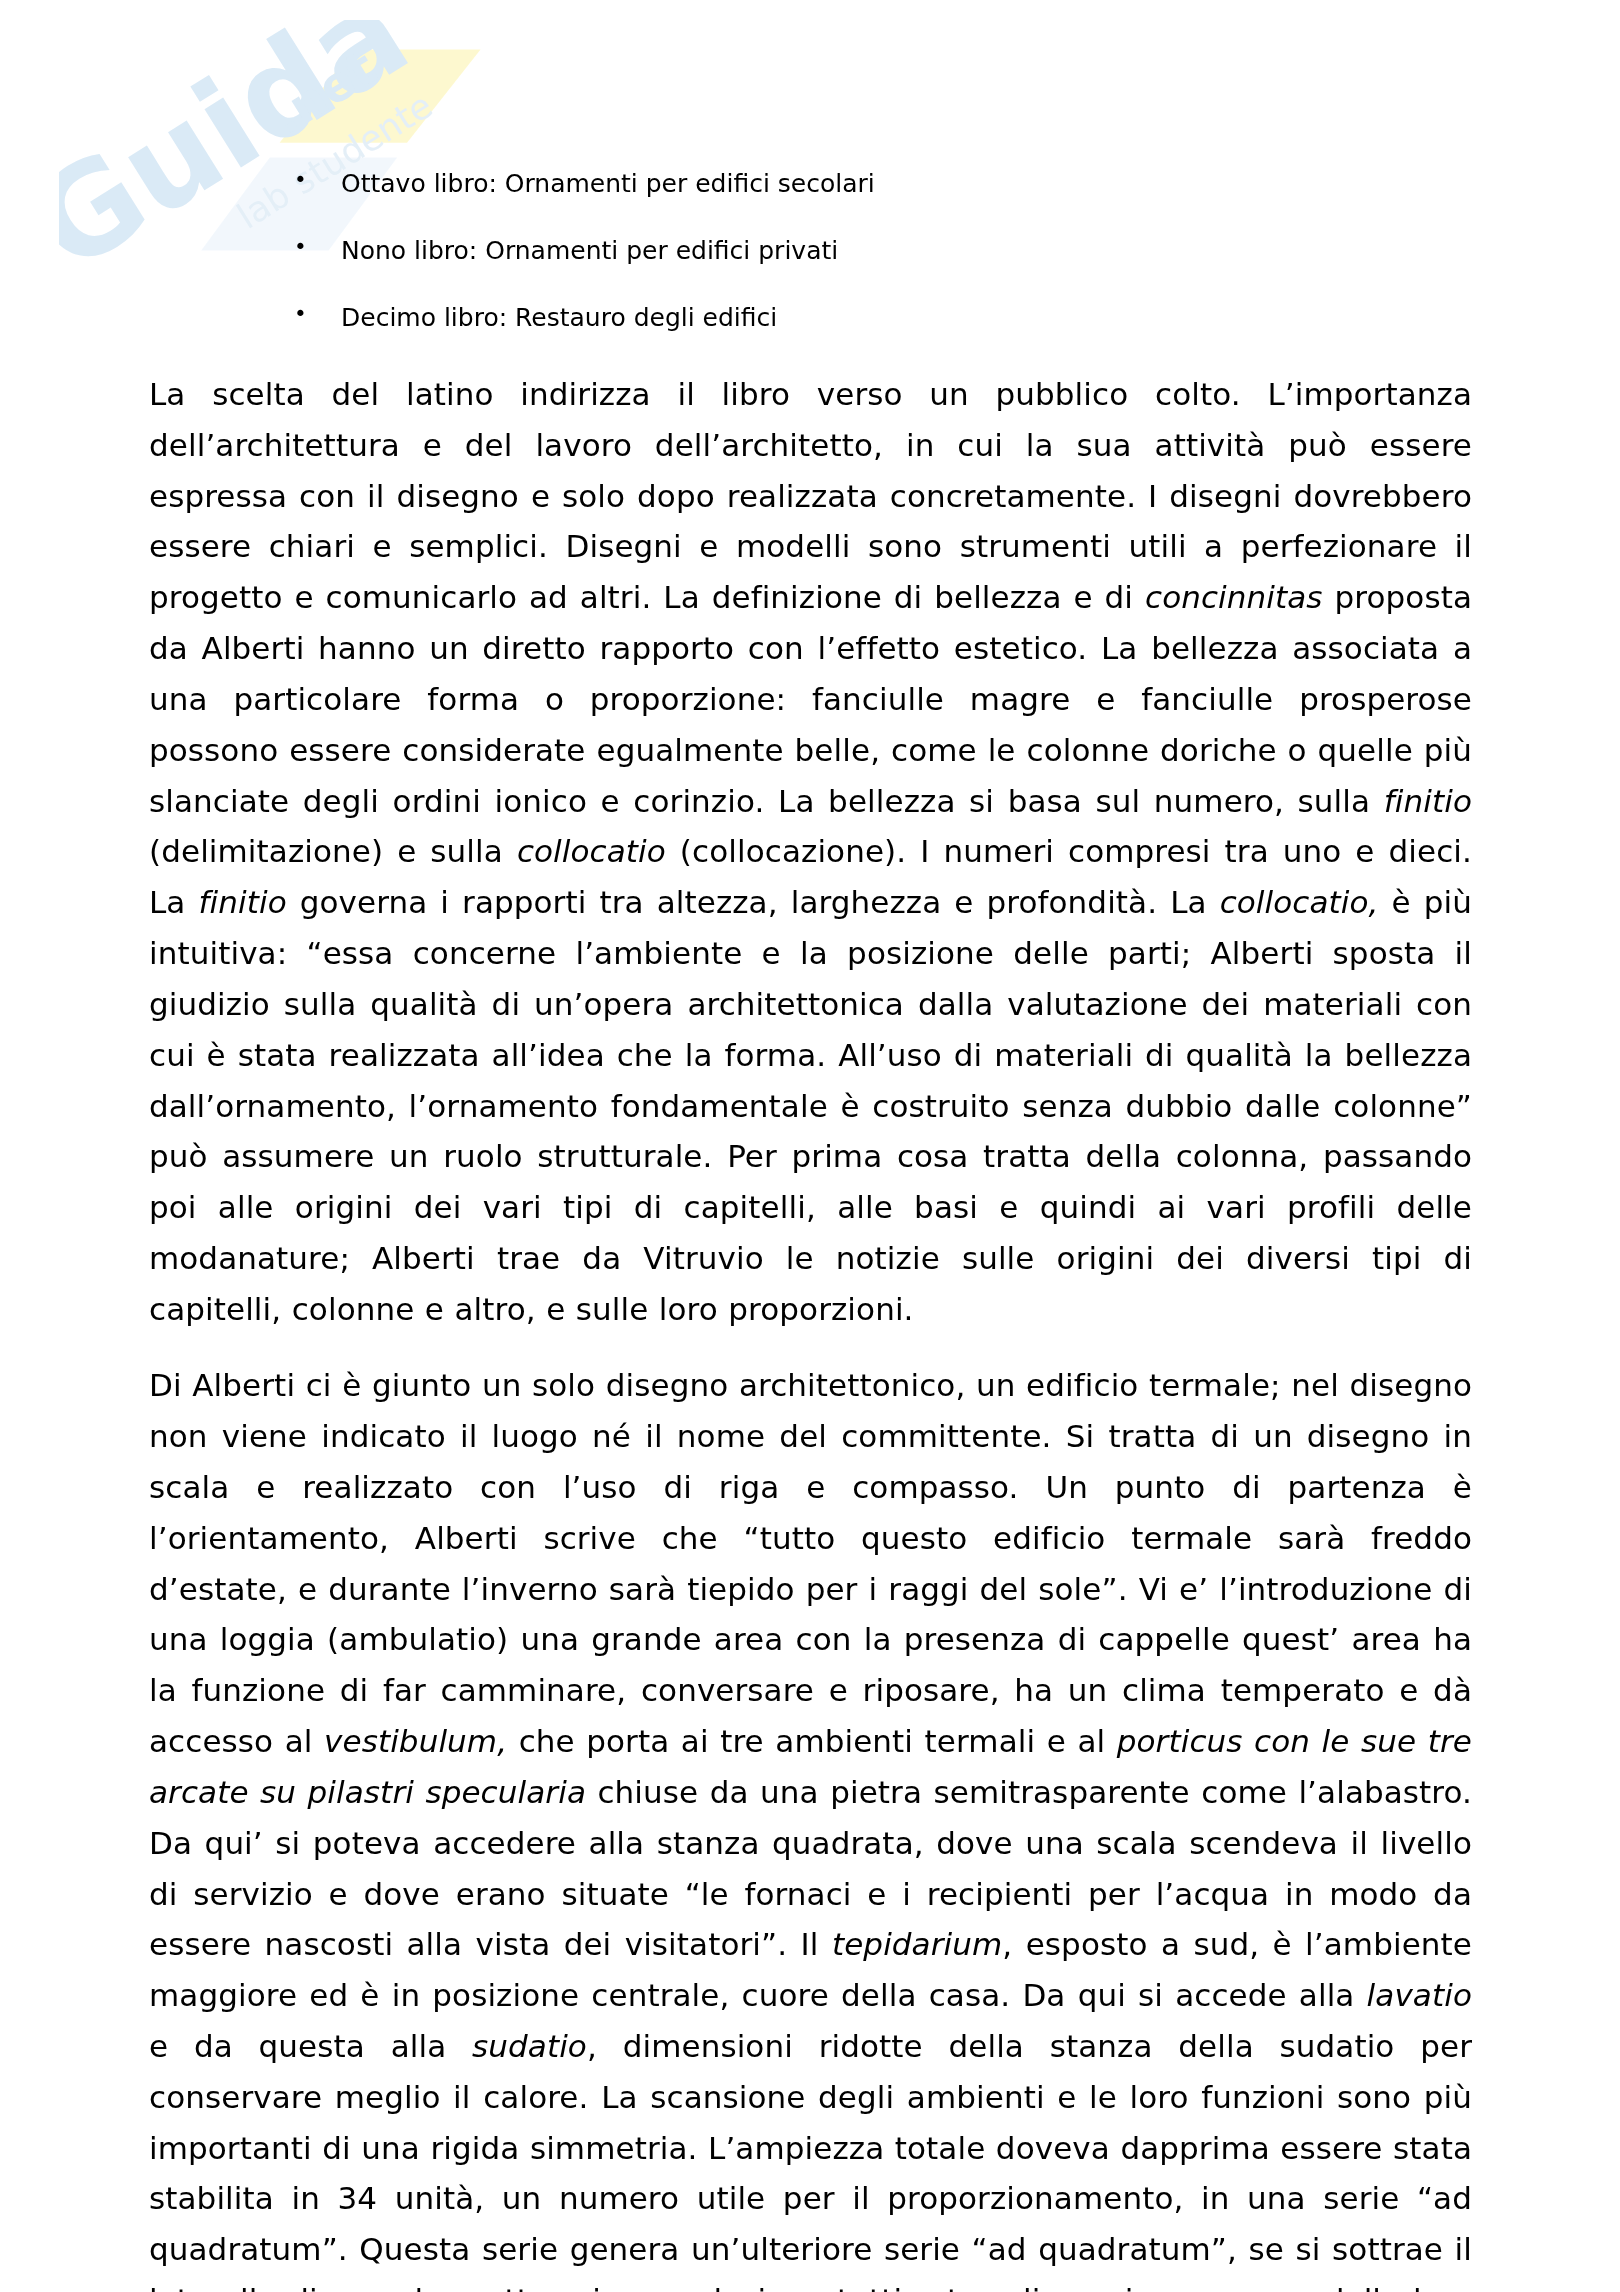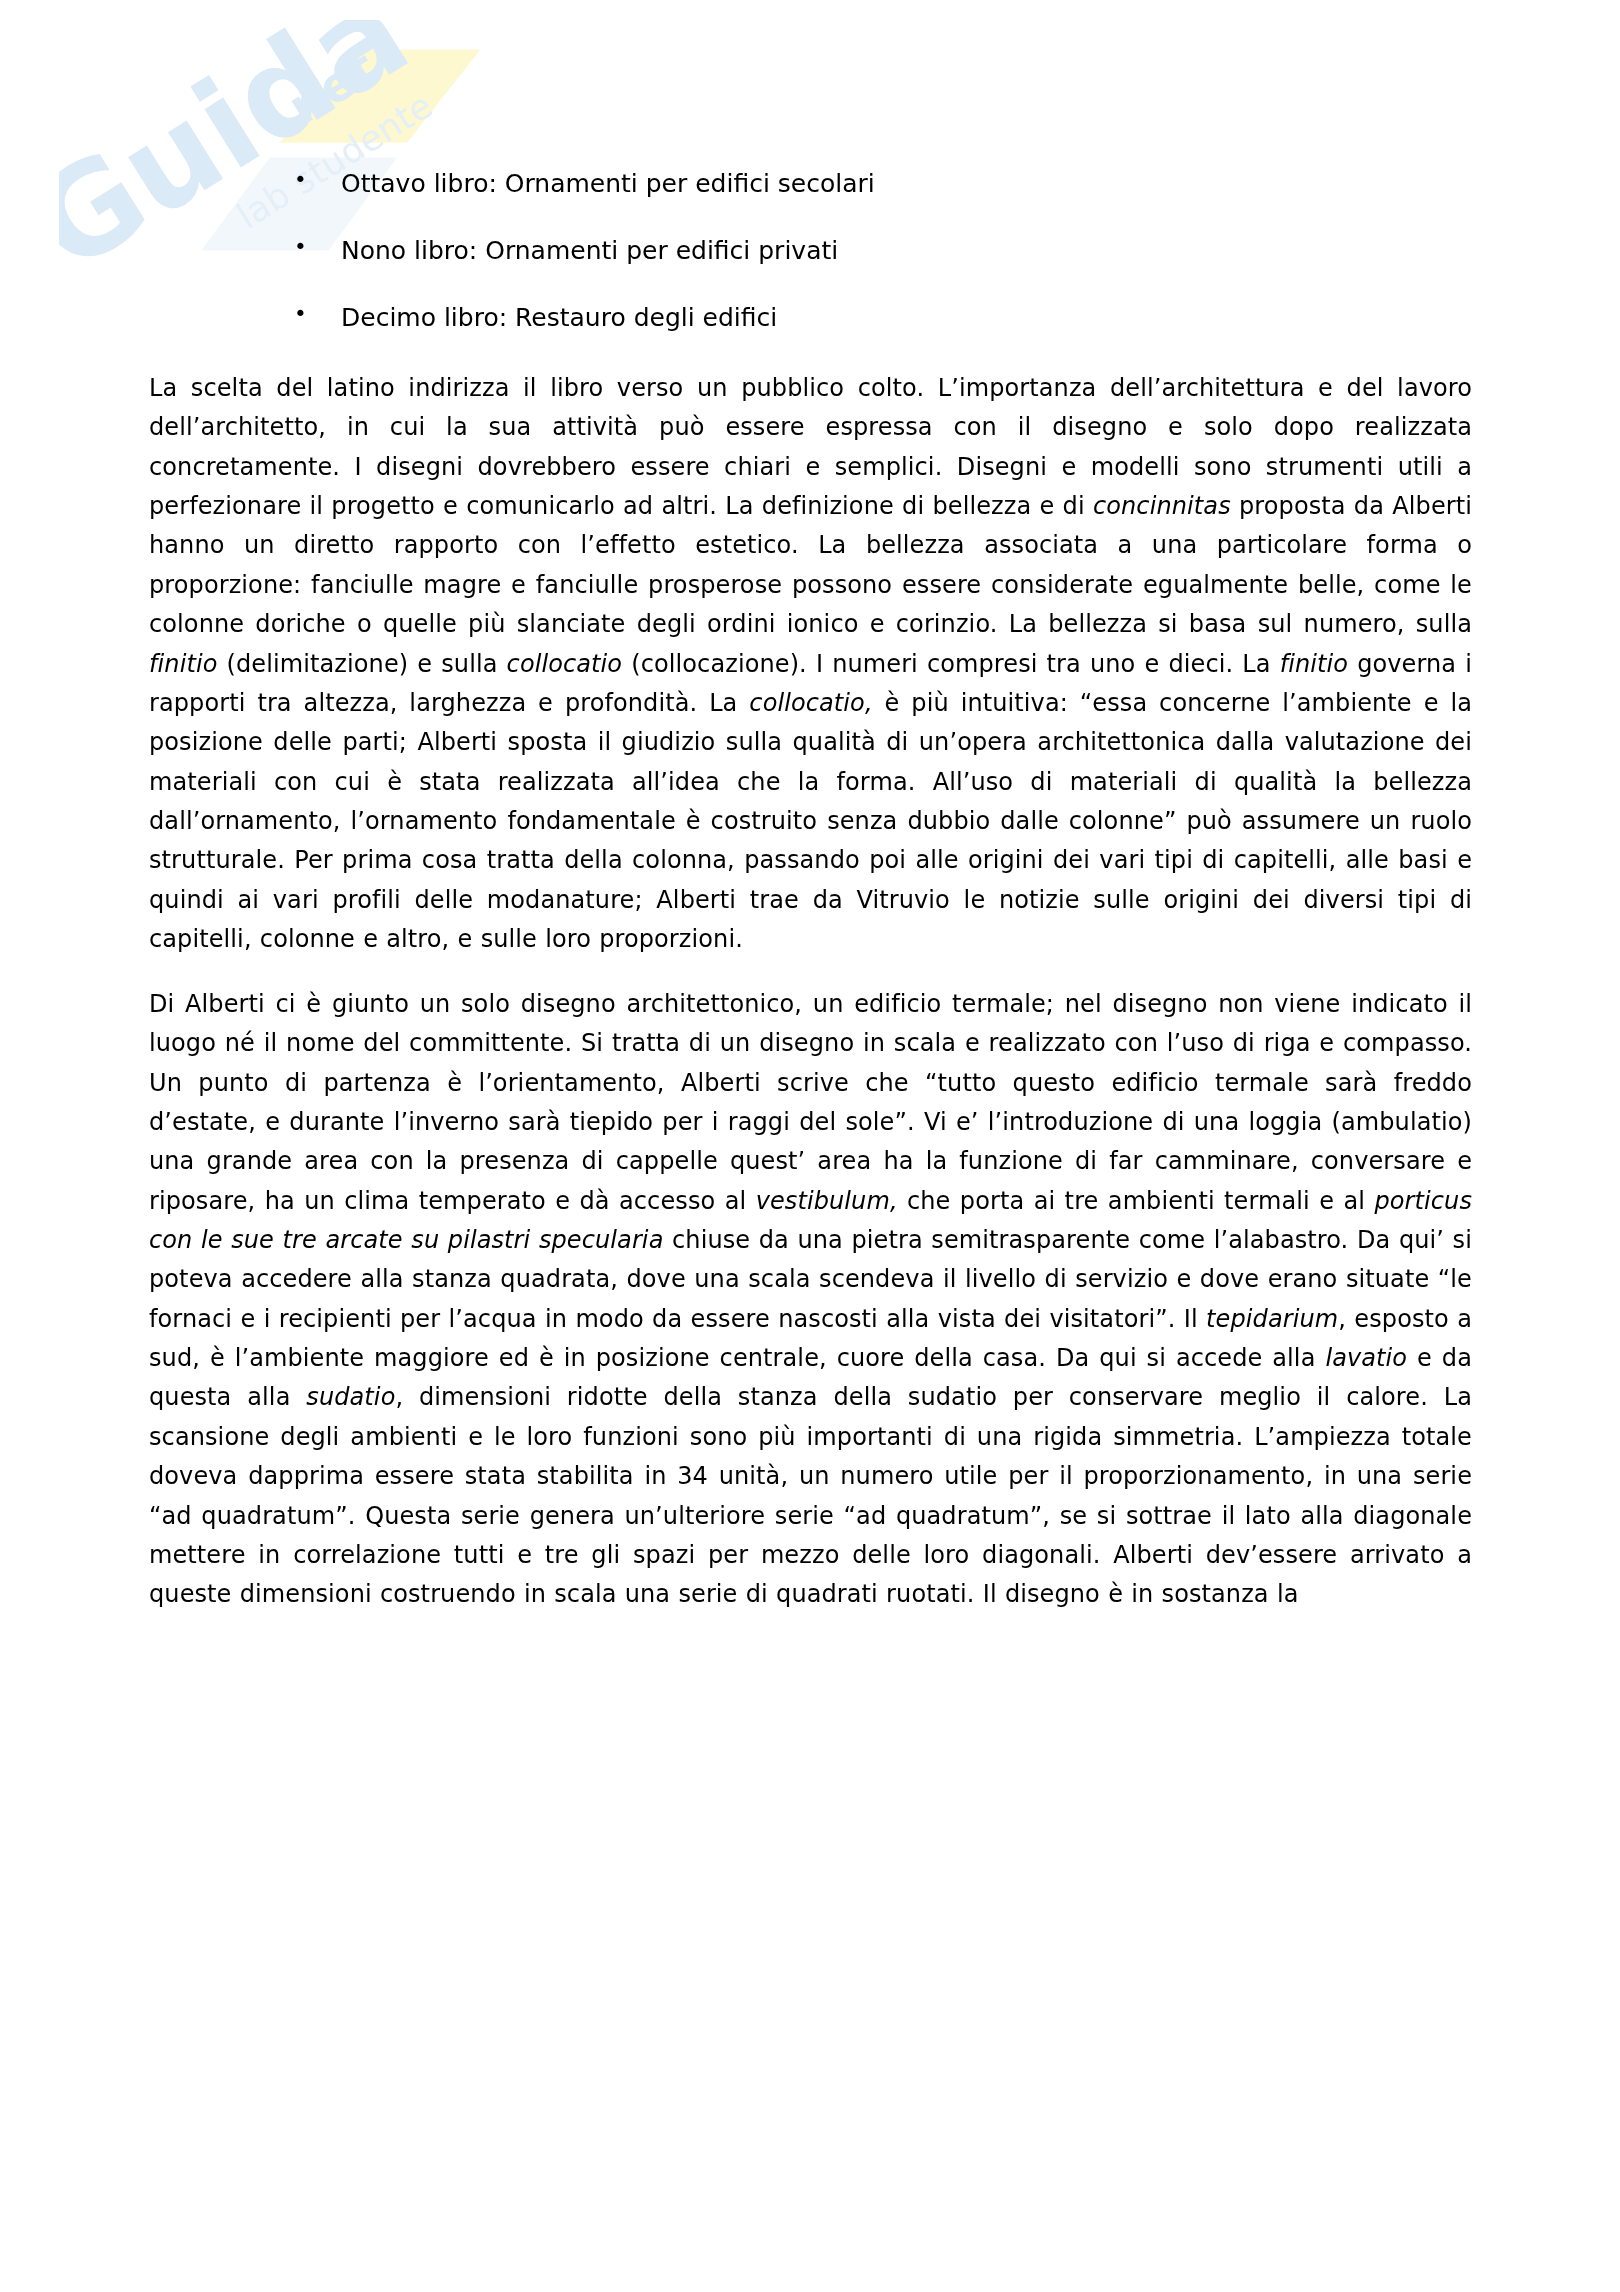--- a/index.html
+++ b/index.html
@@ -59,21 +59,21 @@
   ul.book-list li::before {
     content: "\2022";
     position: absolute;
     left: 145px;
     top: -2px;
     font-size: 21.6px;
     color: #000;
   }
 
   p.body {
-    font-size: 24px;
+    font-size: 31px;
     line-height: 1.64;
     text-align: justify;
     margin: 0 0 25.5px 0;
     letter-spacing: 0.1px;
     word-spacing: 0.5px;
   }
 
   p.subhead {
     font-size: 25px;
     line-height: 1.6;

